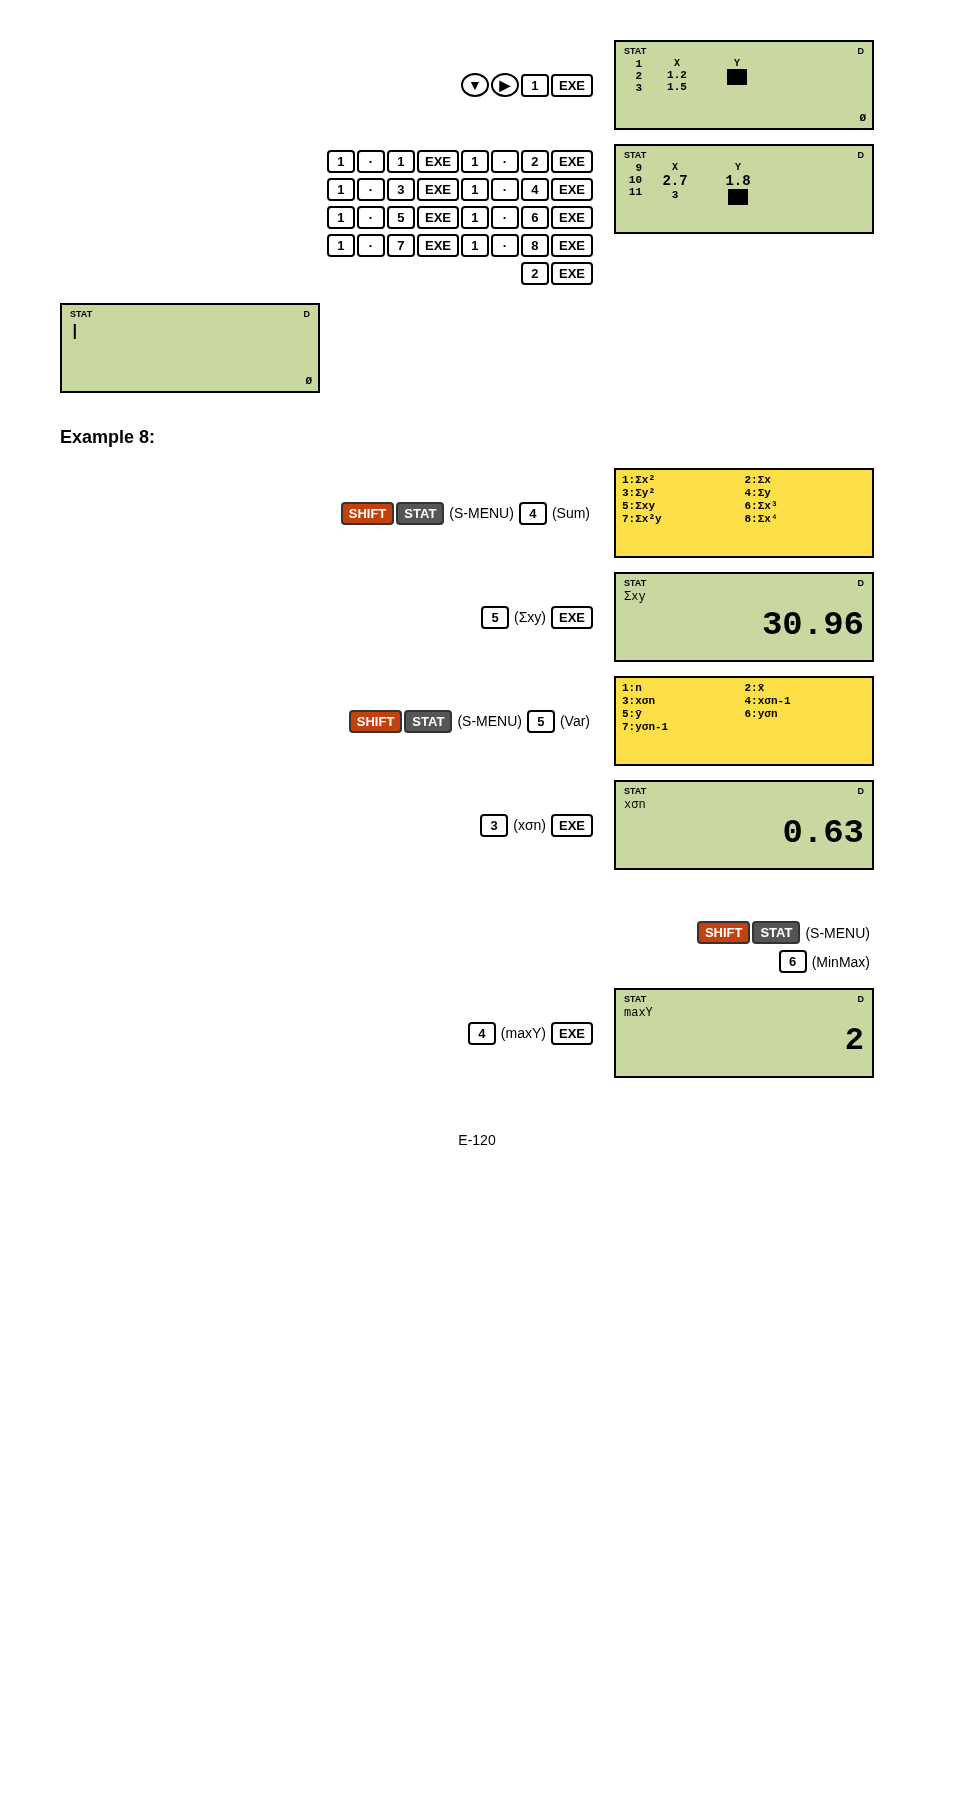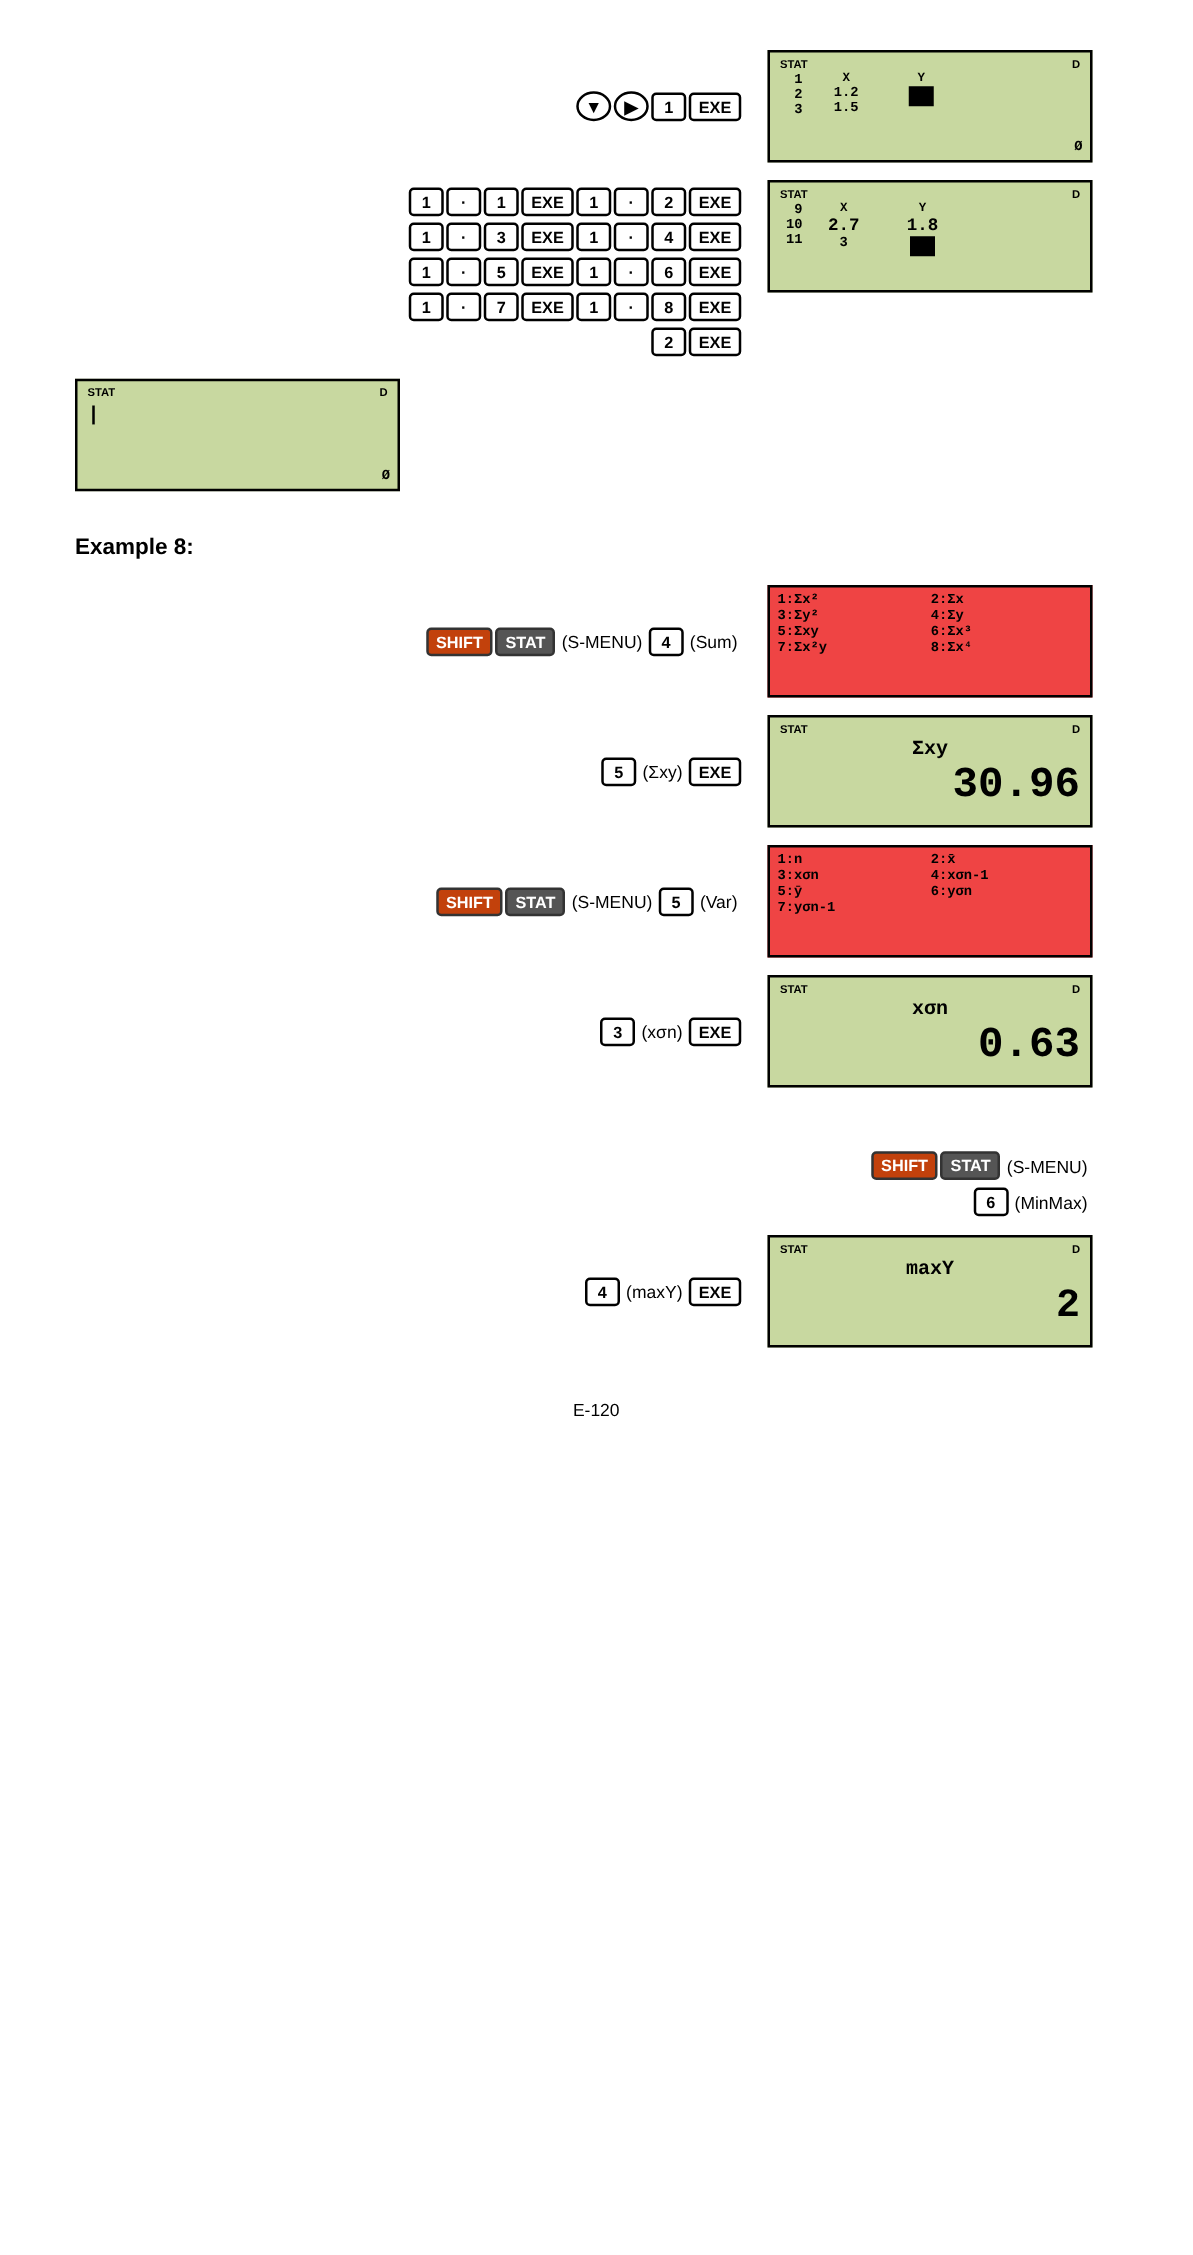--- a/index.html
+++ b/index.html
@@ -82,21 +82,21 @@
     .example-heading {
       font-size: 18px;
       font-weight: bold;
       margin: 20px 12px 20px 0;
       font-family: Arial, sans-serif;
     }
 
     
     .screen-menu {
       border: 2px solid #000;
-      background: #ef4444;
+      background: #fde047;
       width: 260px;
       min-height: 90px;
       padding: 4px 6px;
       font-family: 'Courier New', monospace;
       font-size: 11px;
       font-weight: bold;
     }
 
     .menu-grid {
       display: grid;
@@ -122,39 +122,38 @@
 
     .stat-label-top {
       font-size: 9px;
       font-weight: bold;
       font-family: Arial, sans-serif;
       display: flex;
       justify-content: space-between;
     }
 
     .stat-formula {
-      font-size: 16px;
-      font-weight: bold;
+      font-size: 12px;
+      font-weight: normal;
       font-family: 'Courier New', monospace;
       margin-top: 2px;
-      text-align: center;
     }
 
     .stat-result {
       font-size: 34px;
       font-weight: bold;
       font-family: 'Courier New', monospace;
       text-align: right;
       margin-top: 2px;
     }
 
     .page-number {
       text-align: center;
       width: 100%;
-      margin-top: 28px;
+      margin-top: 40px;
       font-size: 14px;
       font-family: Arial, sans-serif;
     }
 
     
     .screen-table {
       border: 2px solid #000;
       background: #c8d8a0;
       width: 260px;
       min-height: 90px;

